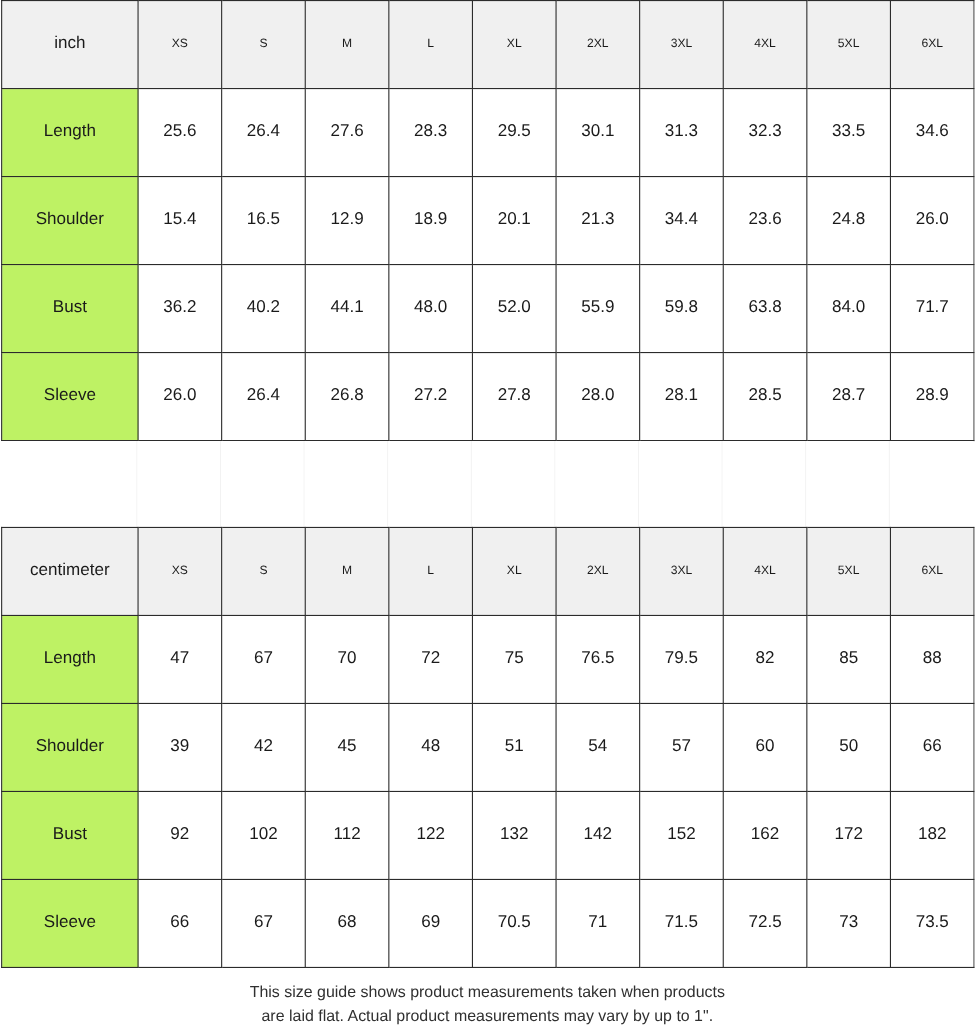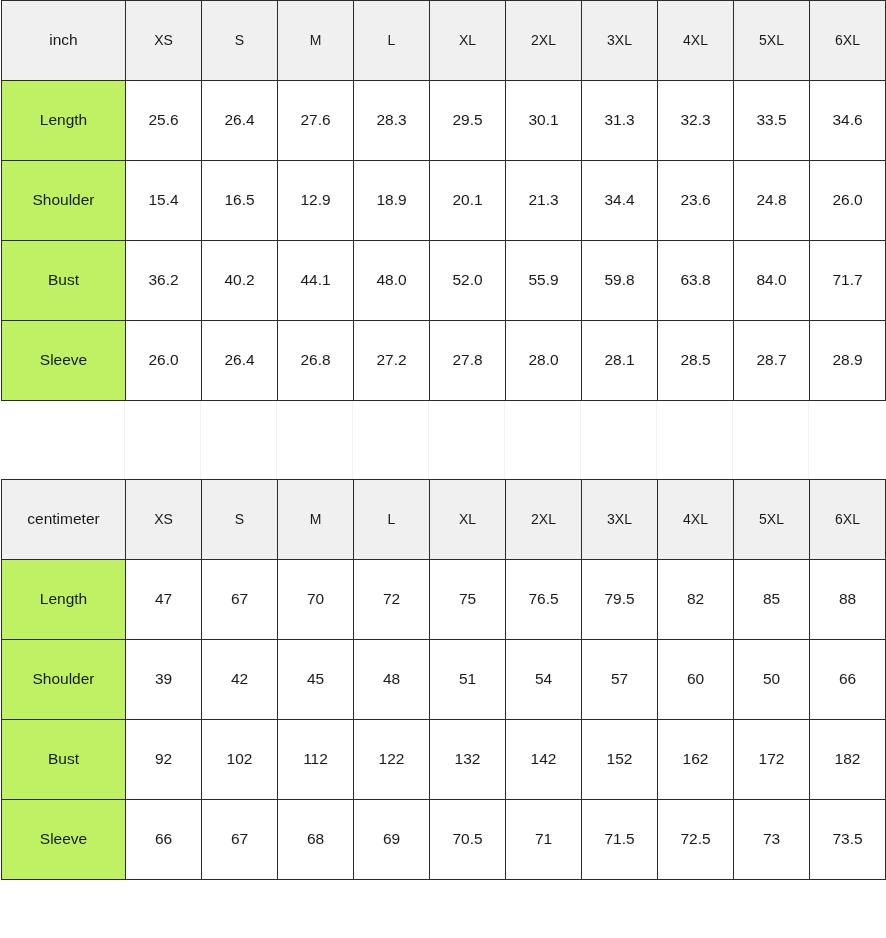--- a/index.html
+++ b/index.html
@@ -46,21 +46,21 @@
     color: #1a1a1a;
   }
 
   
   table.size-table col.label-col { width: 124px; }
   table.size-table col.size-col  { width: 76px; }
 
   
   table.size-table thead th {
     background: #f0f0f0;
-    font-size: 14px;
+    font-size: 11px;
   }
   table.size-table thead th.unit-head {
     font-size: 15.5px;
   }
 
   
   table.size-table tbody th.row-label {
     background: #bef264;
     font-size: 15.5px;
   }
@@ -277,15 +277,17 @@
         <td>71</td>
         <td>71.5</td>
         <td>72.5</td>
         <td>73</td>
         <td>73.5</td>
       </tr>
     </tbody>
   </table>
 
   <div class="footnote">
+    <span class="fn-line">This size guide shows product measurements taken when products</span>
+    <span class="fn-line">are laid flat. Actual product measurements may vary by up to 1".</span>
   </div>
 
 </div>
 
 </body></html>

